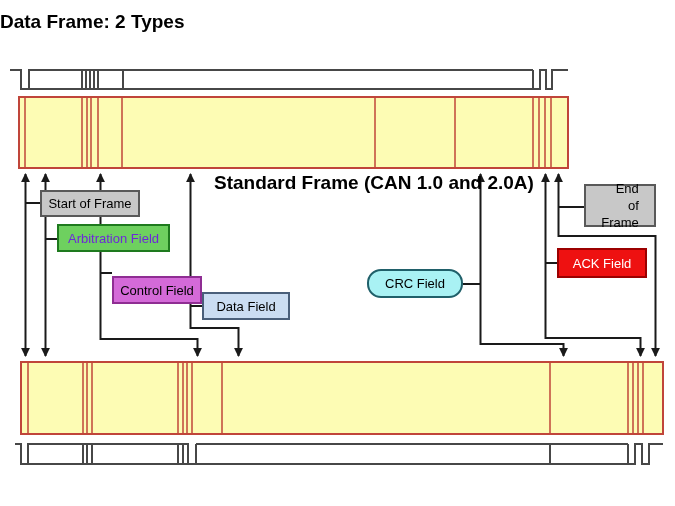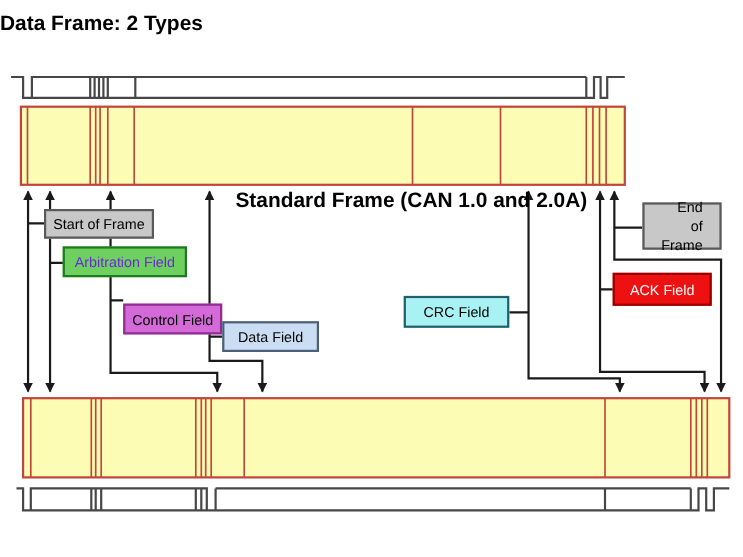--- a/index.html
+++ b/index.html
@@ -8,21 +8,21 @@
   .title{position:absolute;top:11px;left:0;width:100%;text-align:left;
          font-size:19px;font-weight:bold;color:#000;letter-spacing:0px;}
   svg.layer{position:absolute;left:0;top:0;}
   .fbox{position:absolute;display:flex;align-items:center;justify-content:center;
         text-align:right;font-size:13px;color:#000;border:2px solid #595959;
         background:#c8c8c8;box-sizing:border-box;line-height:17px;}
   .fbox-sof{left:40px;top:190px;width:100px;height:27px;}
   .fbox-arb{left:57px;top:224px;width:113px;height:28px;}
   .fbox-ctl{left:112px;top:276px;width:90px;height:28px;}
   .fbox-dat{left:202px;top:292px;width:88px;height:28px;}
-  .fbox-crc{left:367px;top:269px;width:96px;height:29px;}
+  .fbox-crc{left:367px;top:269px;width:96px;height:29px;border-radius:14px;}
   .fbox-ack{left:557px;top:248px;width:90px;height:30px;}
   .fbox-eof{left:584px;top:184px;width:72px;height:43px;padding:0 20px;}
   .framelabel{position:absolute;font-size:19px;font-weight:bold;color:#000;white-space:nowrap;}
   .framelabel-std{left:214px;top:172px;}
   .framelabel-ext{left:258px;top:344px;}
 </style>
 </head>
 <body>
 
 <div class="canvas">

